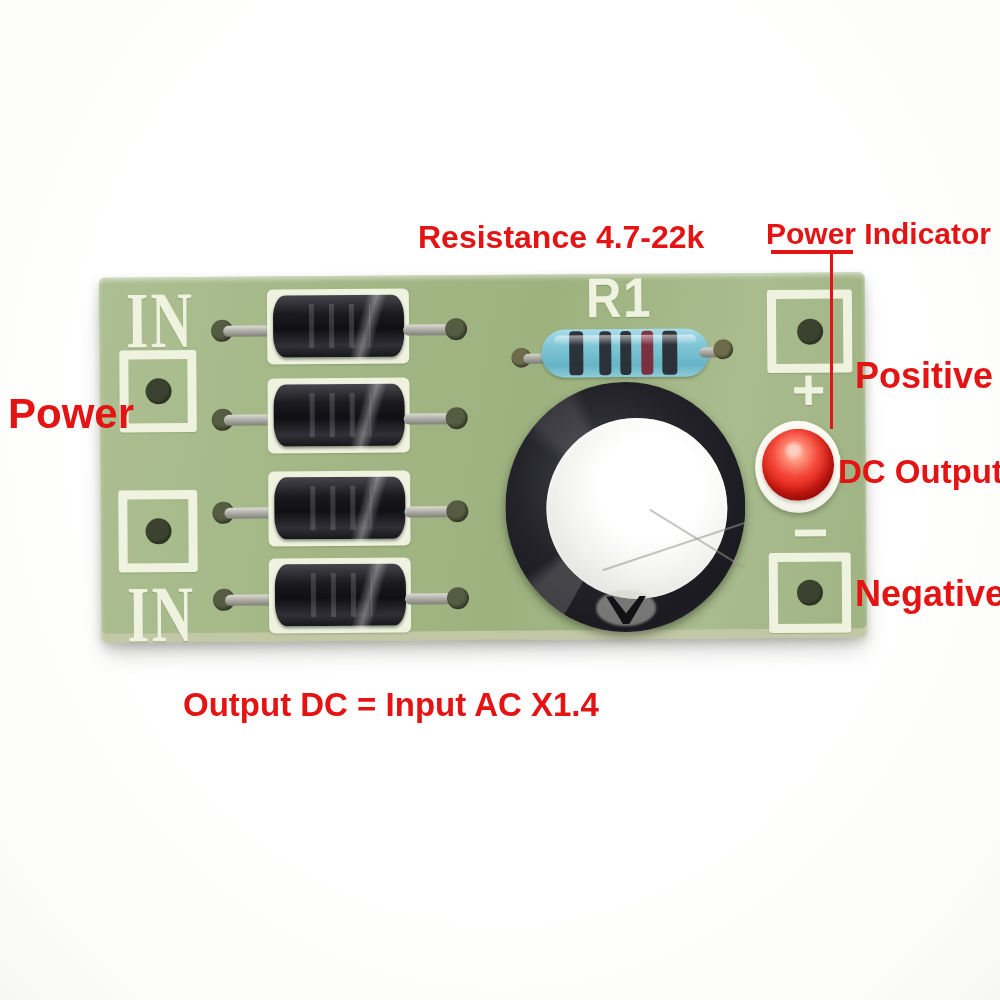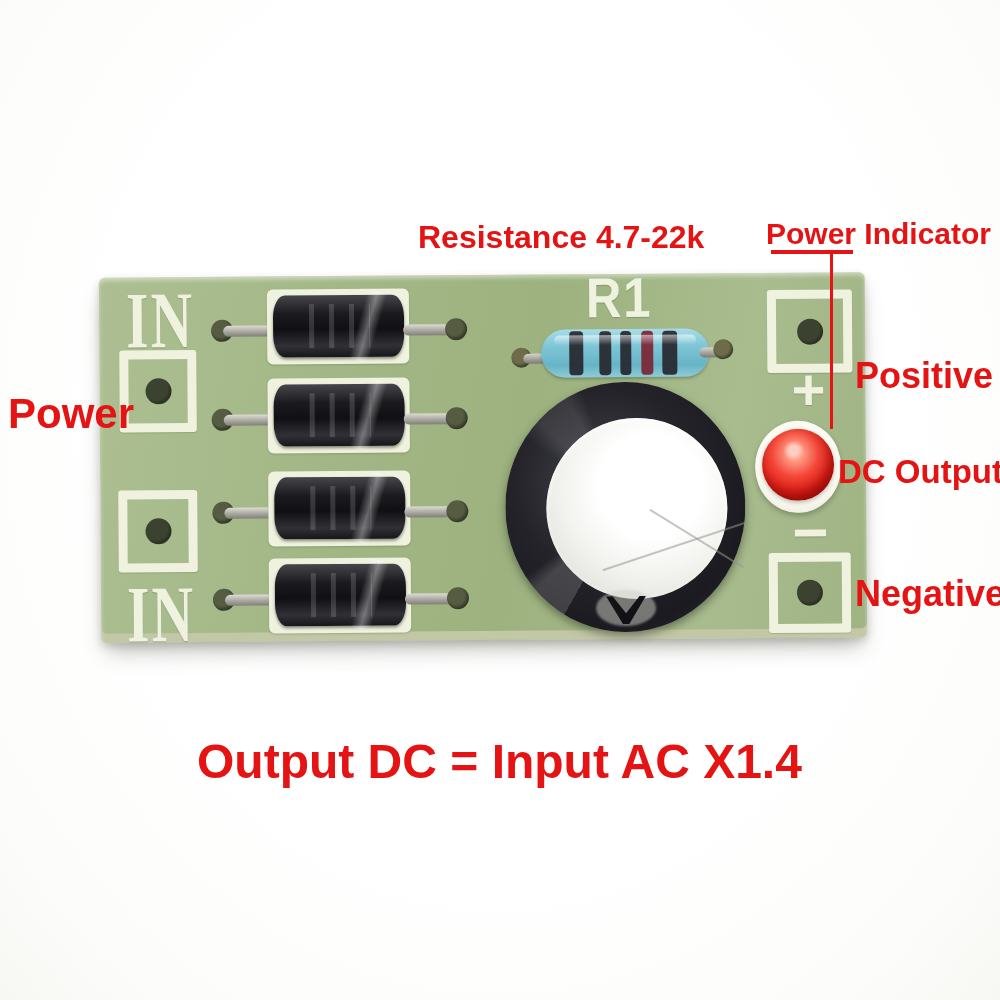--- a/index.html
+++ b/index.html
@@ -12,21 +12,21 @@
   
   .ann{position:absolute;color:#e41414;font-weight:bold;white-space:nowrap;}
   .ann-resistance{left:407px;top:219px;font-size:32px;margin-left:11px;}
   .ann-power{left:766px;top:217px;font-size:30px;}
   .power-underline{position:absolute;left:771px;top:250px;width:82px;height:4px;background:#e41414;}
   .power-vline{position:absolute;left:830px;top:253px;width:3px;height:176px;background:#e41414;}
   .ann-positive{left:855px;top:313px;font-size:36px;margin-top:42px;}
   .ann-ac{left:8px;top:390px;font-size:42px;line-height:48px;}
   .ann-dcout{left:838px;top:453px;font-size:33px;}
   .ann-negative{left:855px;top:573px;font-size:36px;}
-  .ann-formula{left:197px;top:686px;font-size:48px;margin-top:48px;}
+  .ann-formula{left:183px;top:686px;font-size:33px;}
 
   
   .board{
     position:absolute;left:100px;top:275px;width:766px;height:365px;
     background:linear-gradient(100deg,#adbf92 0%,#a3b786 30%,#9db27f 55%,#a9bc8e 80%,#9fb383 100%);
     border-radius:6px;
     box-shadow:inset 0 3px 4px rgba(255,255,255,.45), inset 0 -9px 0 #c2c7a6,
                0 14px 22px -6px rgba(110,110,100,.45), 0 4px 8px rgba(90,90,80,.25);
     transform:rotate(-0.4deg);
   }

